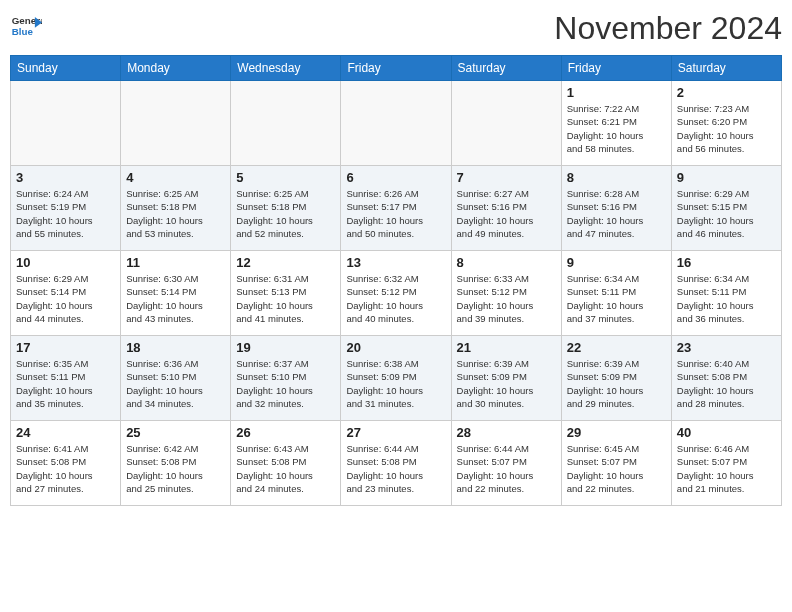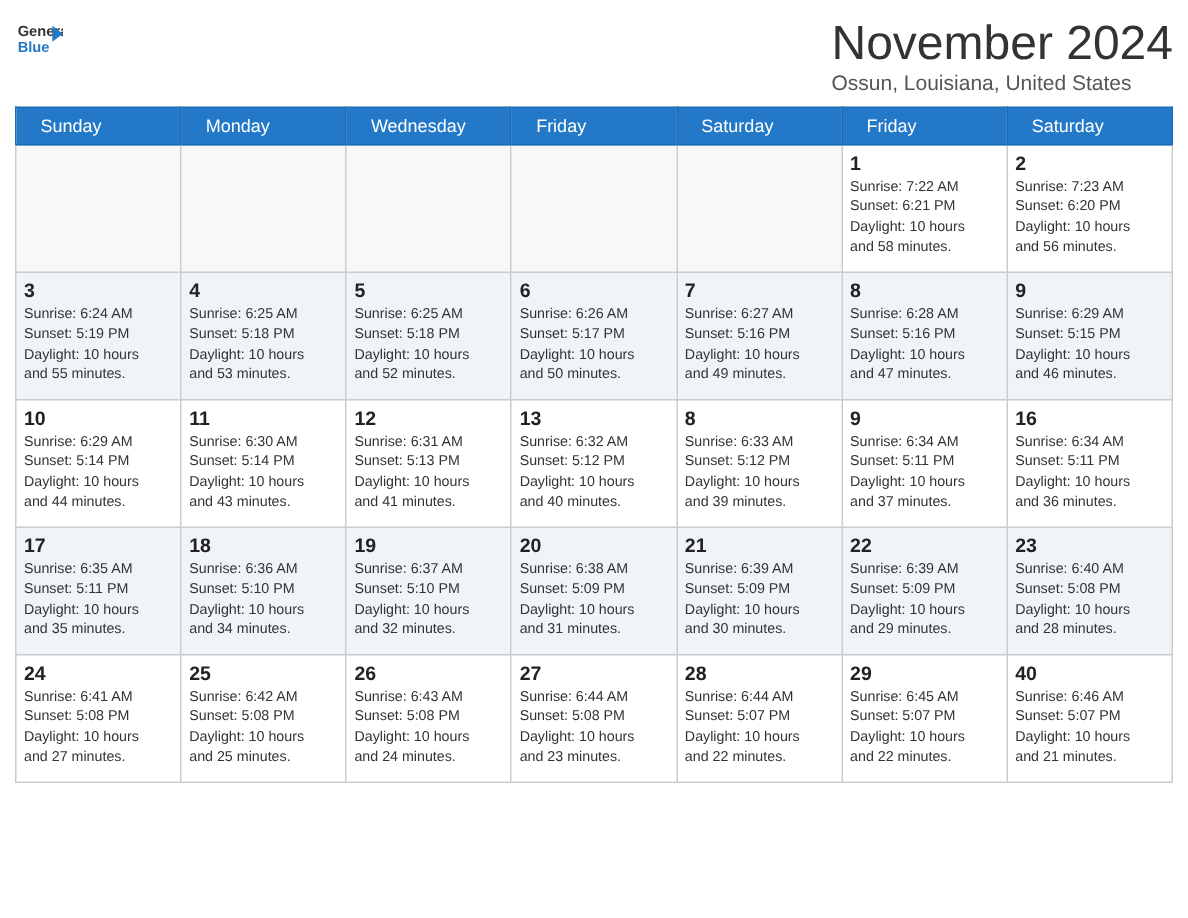--- a/index.html
+++ b/index.html
@@ -19,40 +19,41 @@
     .logo {
       display: flex;
       align-items: center;
       gap: 4px;
     }
     .logo-icon {
       width: 32px;
       height: 32px;
     }
     .title-block {
+      text-align: right;
     }
     .month-title {
       font-size: 32px;
       font-weight: 300;
       color: #333;
     }
     .location {
       font-size: 14px;
       color: #555;
     }
     .calendar {
       width: 100%;
       border-collapse: collapse;
       font-size: 10.5px;
     }
     .calendar th {
       background-color: #2478c8;
       color: #fff;
       text-align: left;
-      padding: 5px 16px;
+      padding: 5px 6px;
       font-size: 12px;
       font-weight: normal;
       border: 1px solid #1a6db5;
     }
     .calendar td {
       border: 1px solid #ccc;
       vertical-align: top;
       padding: 4px 5px;
       width: 108px;
       height: 85px;
@@ -85,21 +86,20 @@
     <svg class="logo-icon" viewBox="0 0 36 36">
       <rect x="0" y="0" width="36" height="36" rx="3" fill="#fff"></rect>
       <text x="2" y="16" font-size="11" font-weight="bold" fill="#333" font-family="Arial">General</text>
       <text x="2" y="28" font-size="11" font-weight="bold" fill="#2478c8" font-family="Arial">Blue</text>
       <polygon points="28,8 36,14 28,20" fill="#2478c8"></polygon>
     </svg>
 
   </div>
   <div class="title-block">
     <div class="month-title">November 2024</div>
-    <div class="location">Ossun, Louisiana, United States</div>
   </div>
 </div>
 
 <table class="calendar">
   <thead>
     <tr>
     <th>Sunday</th>
         <th>Monday</th>
         <th>Wednesday</th>
         <th>Friday</th>

